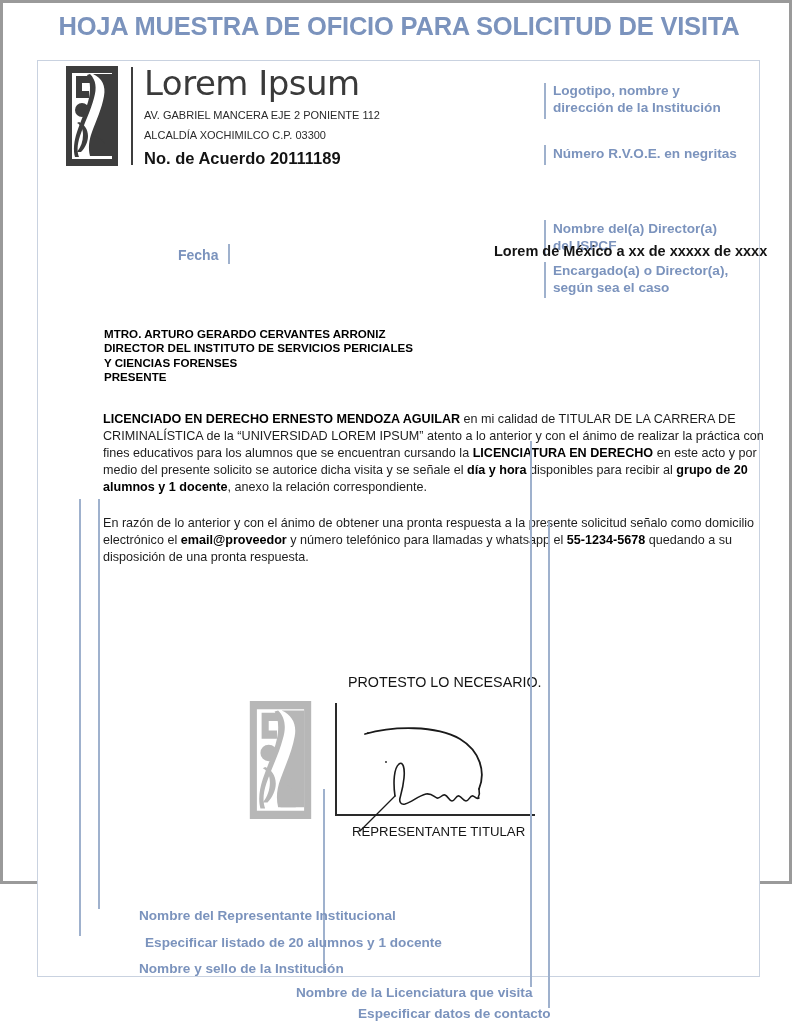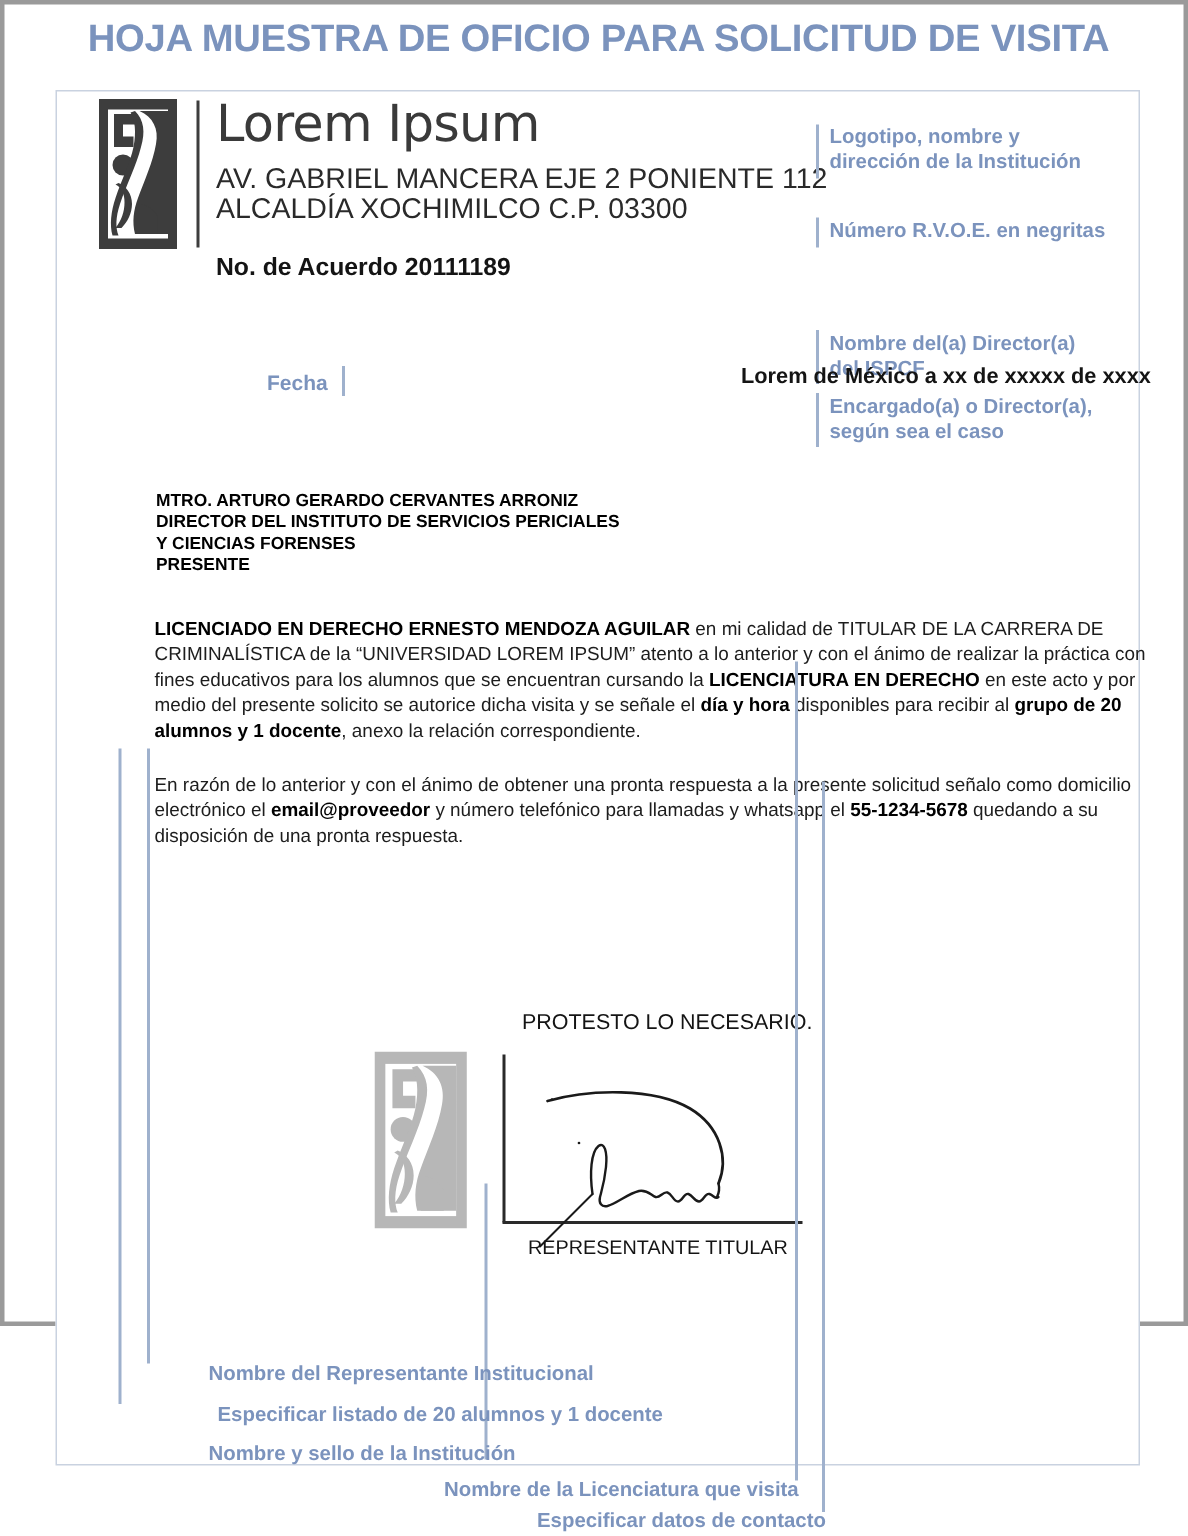--- a/index.html
+++ b/index.html
@@ -61,32 +61,31 @@
   }
   #org-name {
     position: absolute; left: 106px; top: 2px;
     font-size: 34px; color: #3a3a3a;
     font-family: "DejaVu Sans", sans-serif;
     font-weight: 400; letter-spacing: -0.5px;
     white-space: nowrap;
   }
   .org-addr {
     position: absolute; left: 106px;
-    font-size: 19px; color: #2a2a2a;
+    font-size: 11px; color: #2a2a2a;
     font-family: "Liberation Sans", sans-serif;
     white-space: nowrap;
   }
   #org-addr1 { top: 48px; }
   #org-addr2 { top: 68px; }
   #org-acuerdo {
     position: absolute; left: 106px; top: 88px;
     font-size: 16.5px; font-weight: bold; color: #141414;
     font-family: "Liberation Sans", sans-serif;
     white-space: nowrap;
-    margin-top: 20px;
   }
 
   
   .annot {
     position: absolute;
     color: #7b93bd;
     font-weight: bold;
     font-size: 13.6px;
     line-height: 16.5px;
     font-family: "Liberation Sans", sans-serif;

